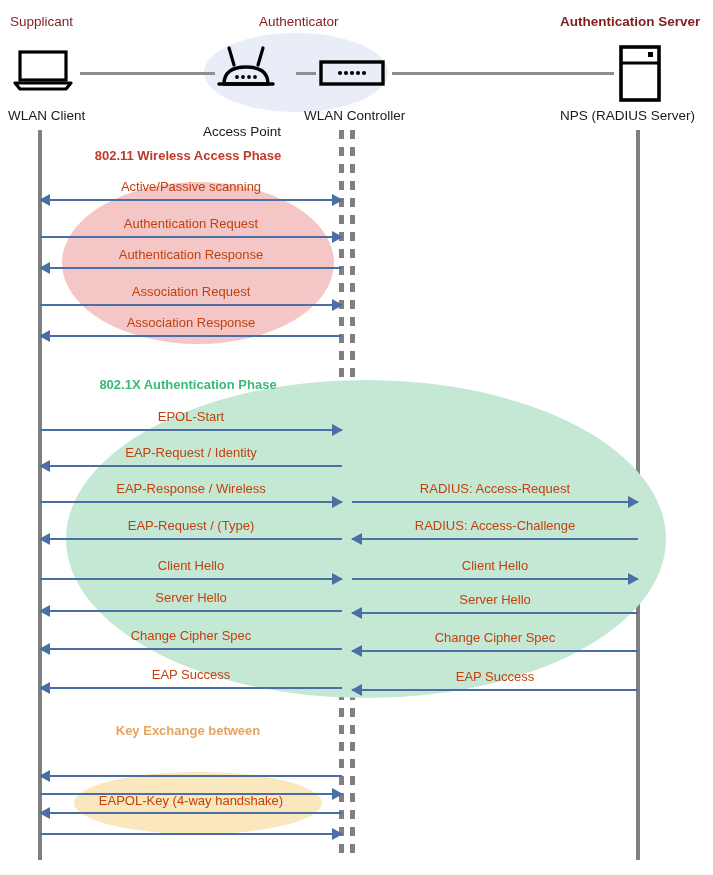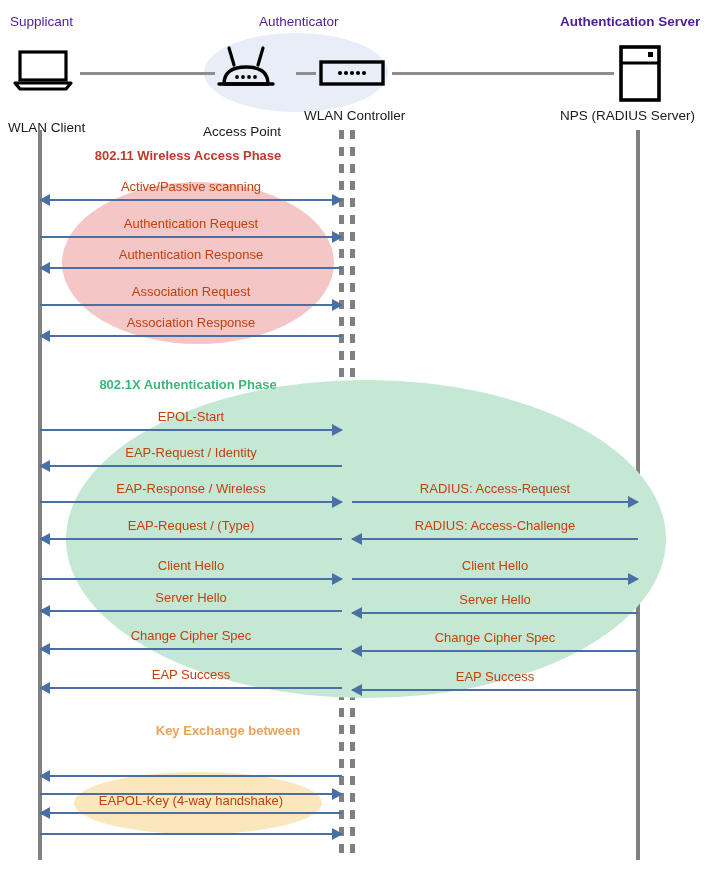--- a/index.html
+++ b/index.html
@@ -16,21 +16,21 @@
     width: 713px;
     height: 875px;
     background: #ffffff;
     overflow: hidden;
   }
 
   
   .actor-title {
     position: absolute;
     font-size: 13.5px;
-    color: #4c1d95;
+    color: #7f1d1d;
     white-space: nowrap;
     text-align: right;
   }
   .actor-caption {
     position: absolute;
     font-size: 13.5px;
     color: #1a1a1a;
     white-space: nowrap;
   }
   .auth-ellipse {
@@ -174,41 +174,41 @@
   </div>
 
   <div class="icon" style="left:619px; top:45px;">
     <svg width="42" height="57" viewBox="0 0 42 57">
       <rect x="2" y="2" width="38" height="53" fill="none" stroke="#000" stroke-width="3.6"></rect>
       <line x1="2" y1="18" x2="40" y2="18" stroke="#000" stroke-width="3.2"></line>
       <rect x="29" y="7" width="5" height="5" fill="#000"></rect>
     </svg>
   </div>
 
-  <div class="actor-caption" style="left:8px; top:120px;">WLAN Client</div>
+  <div class="actor-caption" style="left:8px; top:108px;">WLAN Client</div>
   <div class="actor-caption" style="left:203px; top:108px;margin-top:16px;">Access Point</div>
   <div class="actor-caption" style="left:304px; top:108px;">WLAN Controller</div>
   <div class="actor-caption" style="left:560px; top:108px;">NPS (RADIUS Server)</div>
 
   <div class="lifeline-solid" style="left:38px; top:130px; height:730px;"></div>
   <div class="lifeline-dash" style="left:339px; top:130px; height:730px;"></div>
   <div class="lifeline-dash" style="left:350px; top:130px; height:730px;"></div>
   <div class="lifeline-solid" style="left:636px; top:130px; height:730px;"></div>
 
   <div class="blob blob-wireless" style="left:62px; top:182px; width:272px; height:162px;"></div>
 
   <div class="blob blob-dot1x" style="left:66px; top:380px; width:600px; height:318px;"></div>
 
   <div class="blob blob-key" style="left:74px; top:772px; width:248px; height:62px;"></div>
 
   <div class="phase-label" style="left:38px; top:147px; width:300px; color:#c0392b;">802.11 Wireless Access Phase</div>
 
   <div class="phase-label" style="left:38px; top:376px; width:300px; color:#3cb878;">802.1X Authentication Phase</div>
 
-  <div class="phase-label" style="left:38px; top:722px; width:300px; color:#e8a35c;margin-left:40px;">
+  <div class="phase-label" style="left:38px; top:722px; width:300px; color:#e8a35c;">
     <div>Key Exchange between</div>
   </div>
 
   <div class="msg" style="left:40px; top:199px; width:302px;">
     <div class="msg-line"></div>
     <div class="arrowhead left"></div>
     <div class="arrowhead right"></div>
     <div class="msg-label">Active/Passive scanning</div>
   </div>
 

